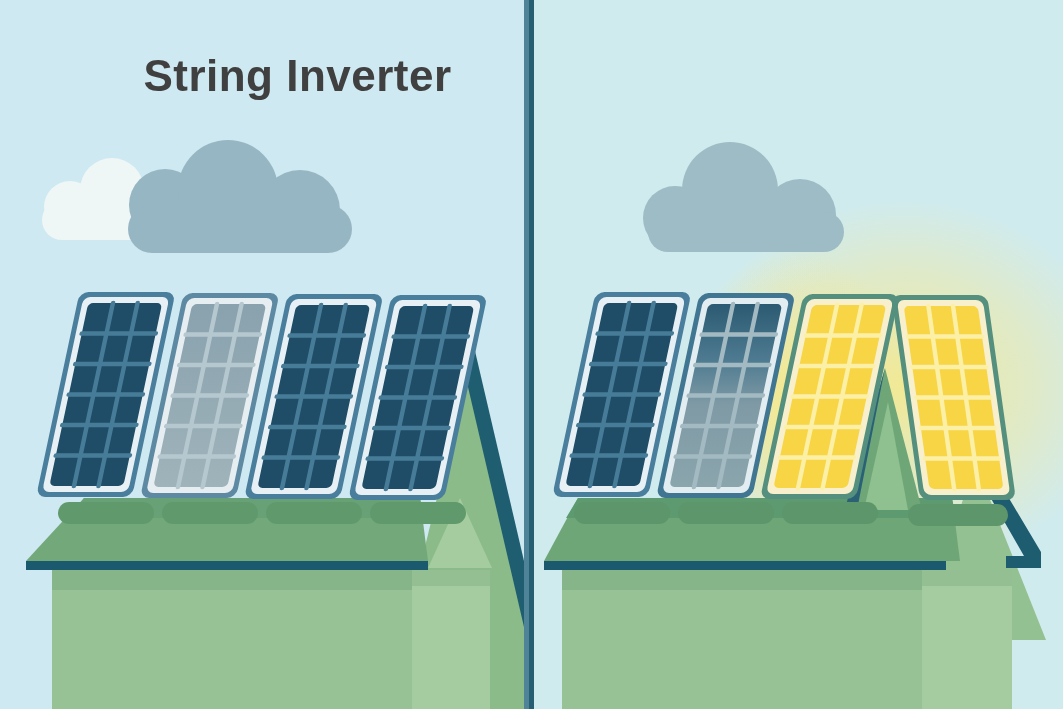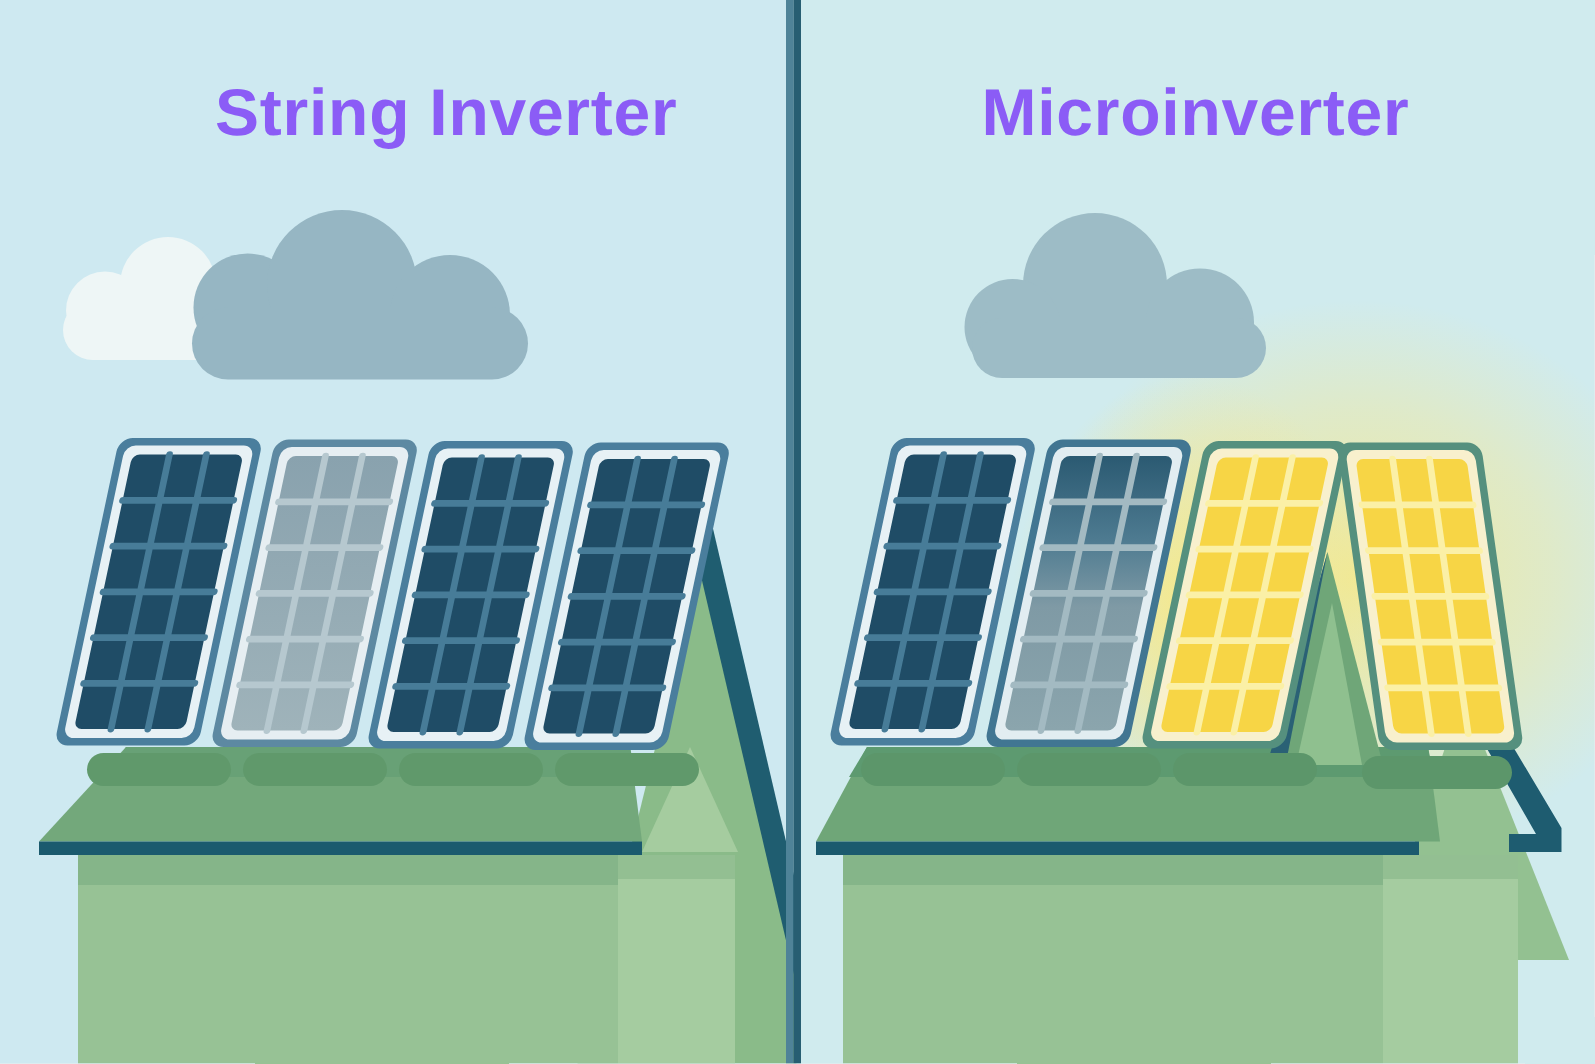--- a/index.html
+++ b/index.html
@@ -3,21 +3,21 @@
 <meta charset="utf-8">
 <style>
   html,body{margin:0;padding:0;background:#e8eef0;}
   .stage{
     position:relative;width:1063px;height:709px;overflow:hidden;
     font-family:"Liberation Sans", sans-serif;
   }
   .stage svg{position:absolute;left:0;top:0;display:block;}
   .title{
     position:absolute;top:50px;height:52px;line-height:52px;
-    font-size:44px;font-weight:700;color:#8b5cf6;letter-spacing:.5px;
+    font-size:44px;font-weight:700;color:#404040;letter-spacing:.5px;
     text-align:center;white-space:nowrap;
   }
   .title-left{left:32px;width:531px;}
   .title-right{left:531px;width:532px;}
 
   
   .pv-dark  .p-frame{fill:#4a7e9d}
   .pv-dark  .p-outline{fill:#e7f1f5}
   .pv-dark  .p-cells{fill:#1f4c66}
   .pv-dark  .p-grid{stroke:#477c98}
@@ -208,14 +208,13 @@
       </g>
     </g>
 
     <g>
       <rect x="524" y="0" width="5" height="709" fill="#4f8398"></rect>
       <rect x="529" y="0" width="5" height="709" fill="#275e72"></rect>
     </g>
   </svg>
 
   <div class="title title-left">String Inverter</div>
-  <div class="title title-right">Microinverter</div>
 </div>
 
 </body></html>

